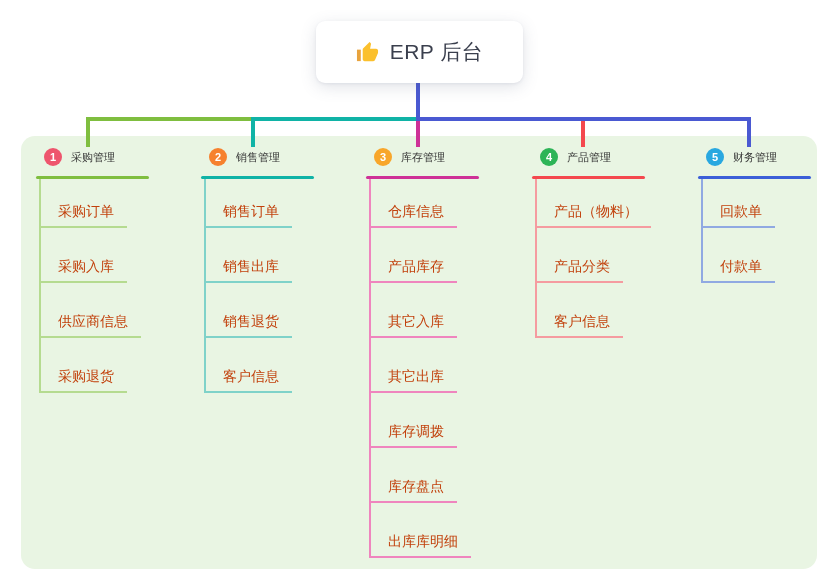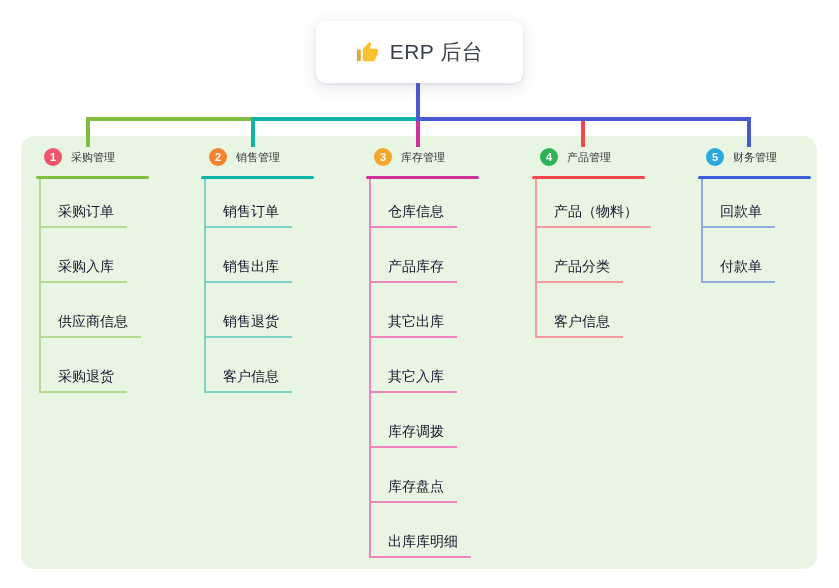--- a/index.html
+++ b/index.html
@@ -18,21 +18,21 @@
   .branch{position:absolute;top:144px;width:170px;}
   .hdr{display:flex;align-items:center;gap:9px;padding-left:8px;height:26px;cursor:default;}
   .badge{width:18px;height:18px;border-radius:50%;background:var(--badge,#999);color:#fff;
          font-size:11px;font-weight:bold;display:flex;align-items:center;justify-content:center;flex:0 0 18px;}
   .hdr-label{font-size:11px;color:#363636;font-weight:500;white-space:nowrap;}
   .hdr-line{height:3px;width:113px;background:var(--line,#999);margin-top:6px;border-radius:1.5px;}
   .kids{margin-left:3px;border-left:2px solid var(--kid,#ccc);width:max-content;}
   .kid{height:55px;display:flex;align-items:flex-end;}
   .kid:first-child{height:49px;}
   .kid-label{display:inline-block;border-bottom:2px solid var(--kid,#ccc);
-             padding:0 13px 5px 17px;font-size:14px;color:#0f172a;white-space:nowrap;cursor:default;}
+             padding:0 13px 5px 17px;font-size:14px;color:#c2410c;white-space:nowrap;cursor:default;}
 </style>
 </head>
 <body>
 
 <div class="canvas">
 
   <div class="panel" style="background-color: rgb(233, 245, 227);"></div>
 
   <div class="line" style="left: 416px; top: 83px; width: 4px; height: 36px; background-color: rgb(74, 89, 210);"></div>
   <div class="line" style="left: 86px; top: 117px; width: 4px; height: 30px; background-color: rgb(127, 190, 63);"></div>
@@ -106,24 +106,24 @@
     </div>
     <div class="hdr-line"></div>
     <div class="kids">
       <div class="kid">
           <span class="kid-label">仓库信息</span>
         </div>
       <div class="kid">
           <span class="kid-label">产品库存</span>
         </div>
       <div class="kid">
-          <span class="kid-label">其它出库</span>
+          <span class="kid-label">其它入库</span>
         </div>
       <div class="kid">
-          <span class="kid-label">其它入库</span>
+          <span class="kid-label">其它出库</span>
         </div>
       <div class="kid">
           <span class="kid-label">库存调拨</span>
         </div>
       <div class="kid">
           <span class="kid-label">库存盘点</span>
         </div>
       <div class="kid">
           <span class="kid-label">出库库明细</span>
         </div>

